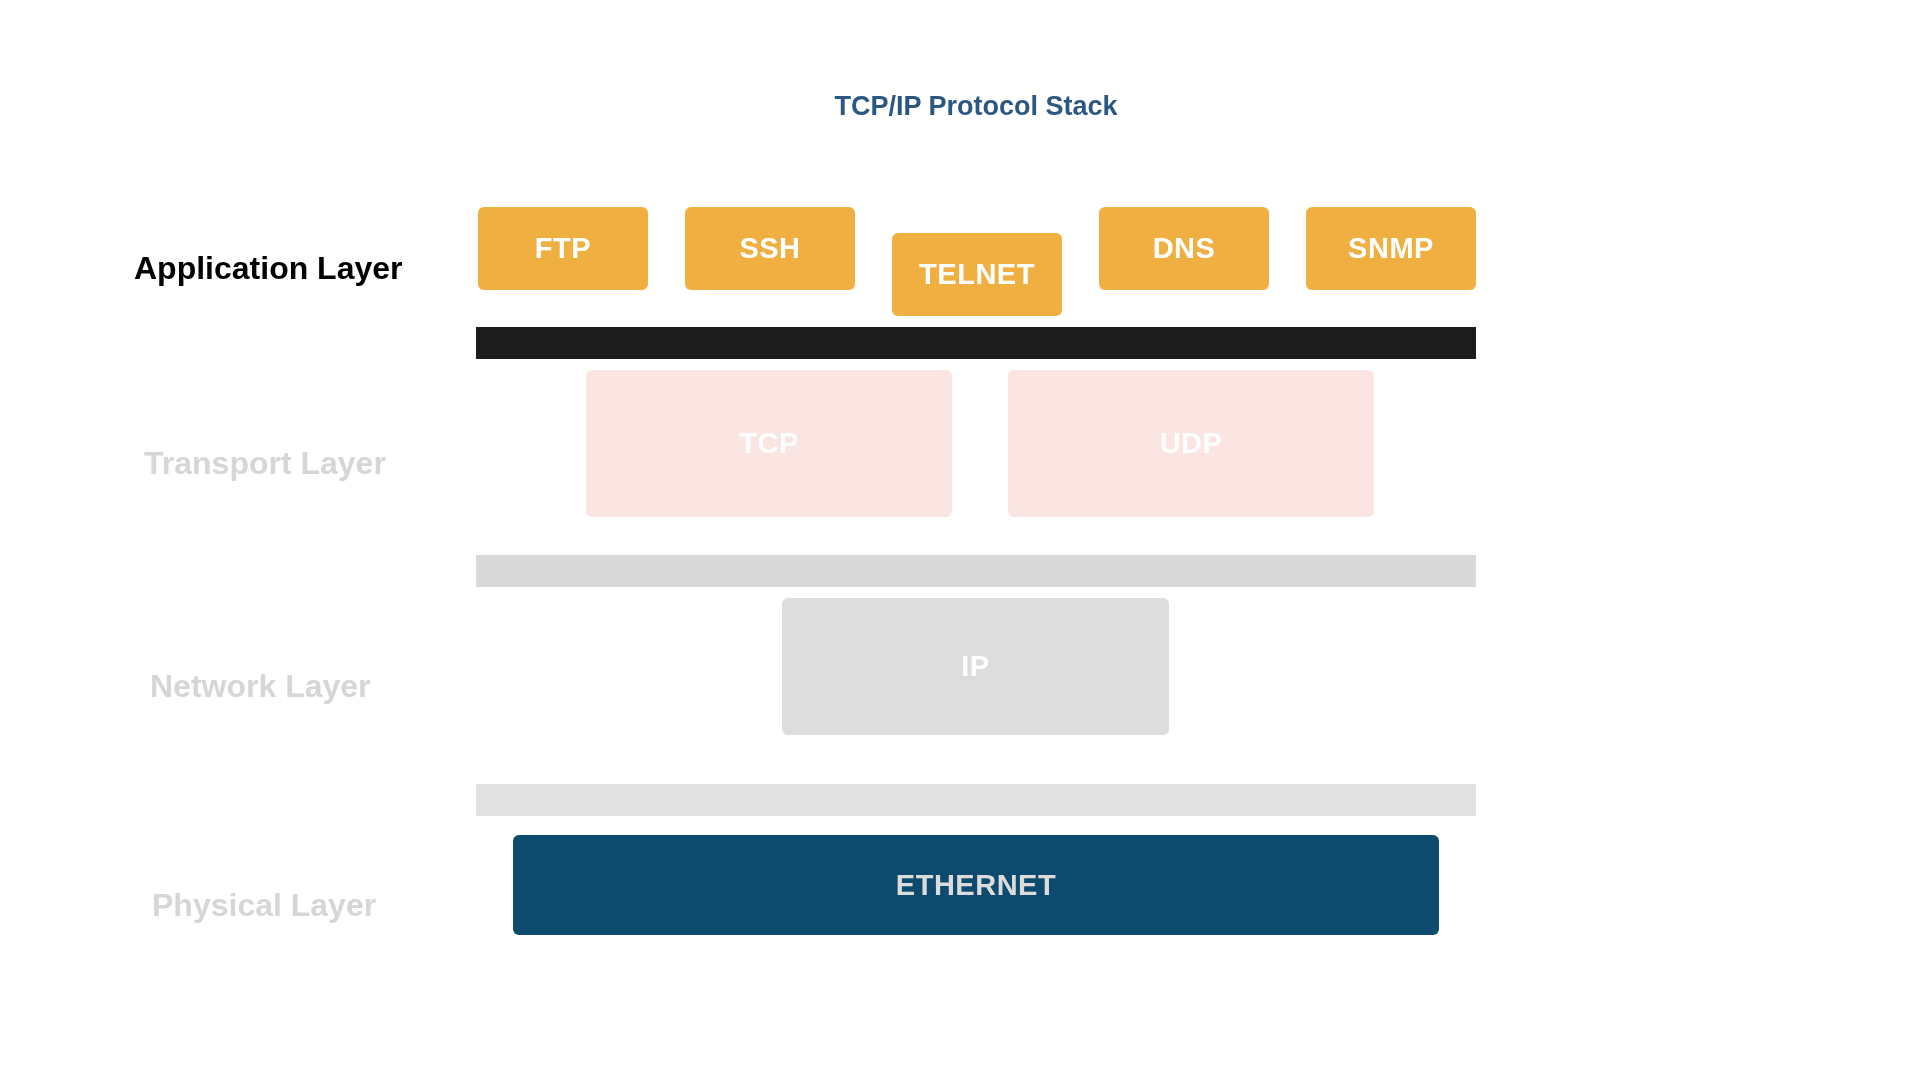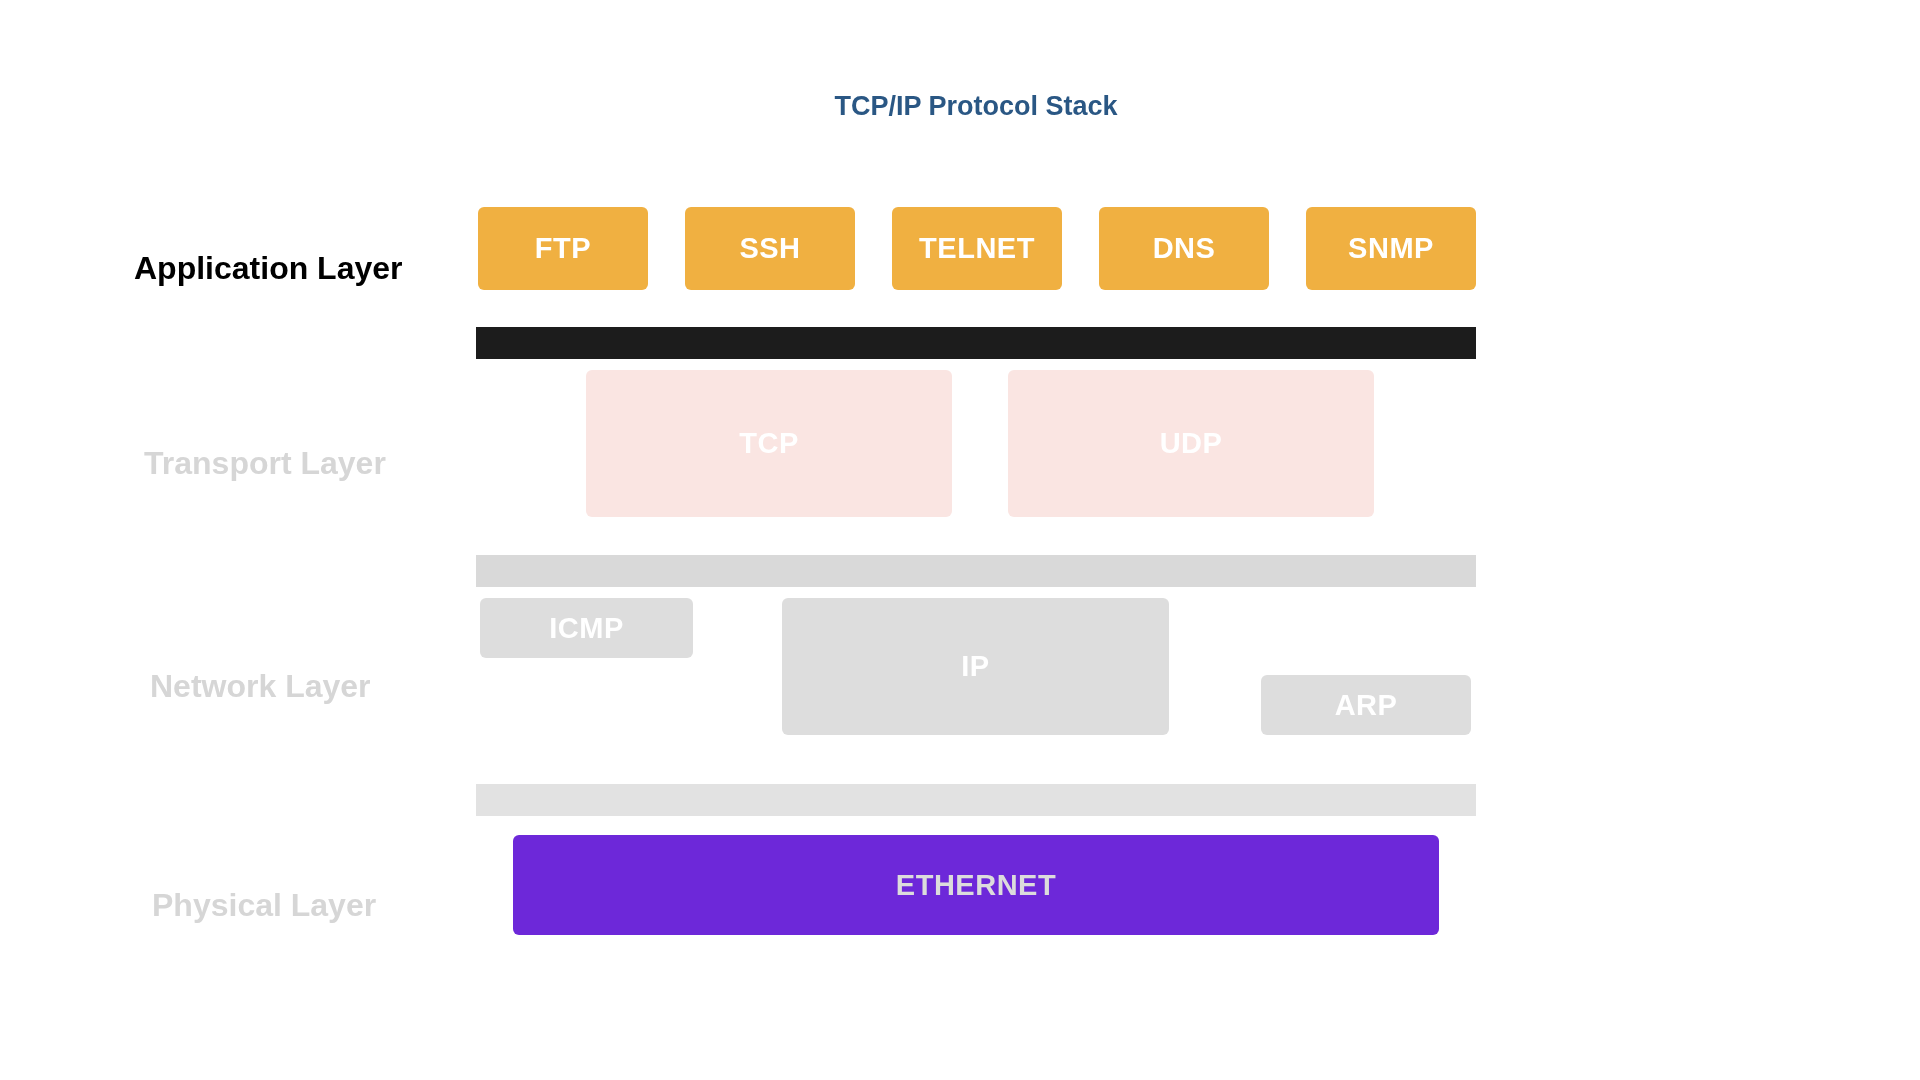--- a/index.html
+++ b/index.html
@@ -36,34 +36,34 @@
     position: absolute;
     display: flex; align-items: center; justify-content: center;
     font-weight: bold; font-size: 29px;
     color: #ffffff;
     letter-spacing: 0.5px;
     border-radius: 6px;
   }
   .app-box  { background: #F0B041; top: 191px; width: 170px; height: 83px; }
   .b-ftp    { left: 462px; }
   .b-ssh    { left: 669px; }
-  .b-telnet { left: 876px; }
+  .b-telnet { left: 876px; margin-top: 26px; }
   .b-dns    { left: 1083px; }
   .b-snmp   { left: 1290px; }
 
   .tr-box { background: #FAE5E2; top: 354px; width: 366px; height: 147px; }
   .b-tcp  { left: 570px; }
   .b-udp  { left: 992px; }
 
   .nw-box { background: #DDDDDD; }
   .b-icmp { left: 464px;  top: 582px; width: 213px; height: 60px; }
   .b-ip   { left: 766px;  top: 582px; width: 387px; height: 137px; }
   .b-arp  { left: 1245px; top: 659px; width: 210px; height: 60px; }
 
-  .ph-box   { background: #6d28d9; color: #DCDCDC; }
+  .ph-box   { background: #0c4a6e; color: #DCDCDC; }
   .b-ether  { left: 497px; top: 819px; width: 926px; height: 100px; }
 
   .divider { position: absolute; left: 460px; width: 1000px; }
   .divider-active  { top: 311px; height: 3px; background: #1C1C1C; }
   .divider-muted-1 { top: 539px; height: 2px; background: #D9D9D9; }
   .divider-muted-2 { top: 768px; height: 2px; background: #E2E2E2; }
 </style>
 </head>
 <body>
 
@@ -80,22 +80,20 @@
 
   <div class="divider divider-active"></div>
 
   <div class="layer-label inactive lbl-transport">Transport Layer</div>
   <div class="pbox tr-box b-tcp">TCP</div>
   <div class="pbox tr-box b-udp">UDP</div>
 
   <div class="divider divider-muted-1"></div>
 
   <div class="layer-label inactive lbl-network">Network Layer</div>
-  <div class="pbox nw-box b-icmp">ICMP</div>
   <div class="pbox nw-box b-ip">IP</div>
-  <div class="pbox nw-box b-arp">ARP</div>
 
   <div class="divider divider-muted-2"></div>
 
   <div class="layer-label inactive lbl-physical">Physical Layer</div>
   <div class="pbox ph-box b-ether">ETHERNET</div>
 
 </div>
 
 </body></html>

